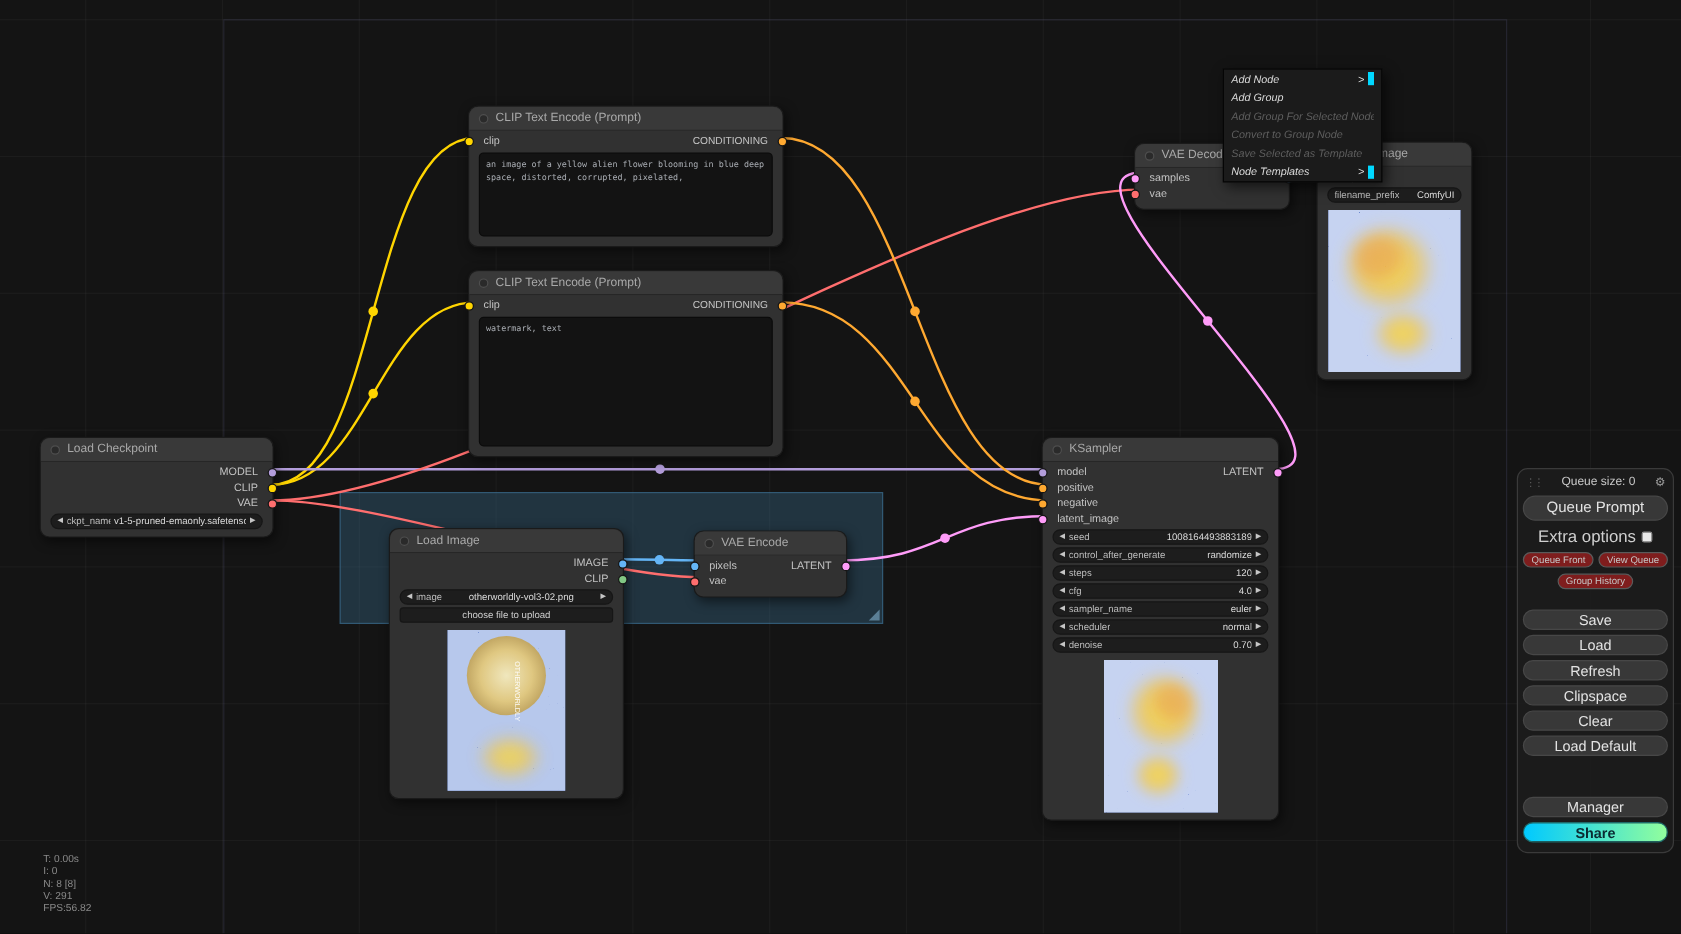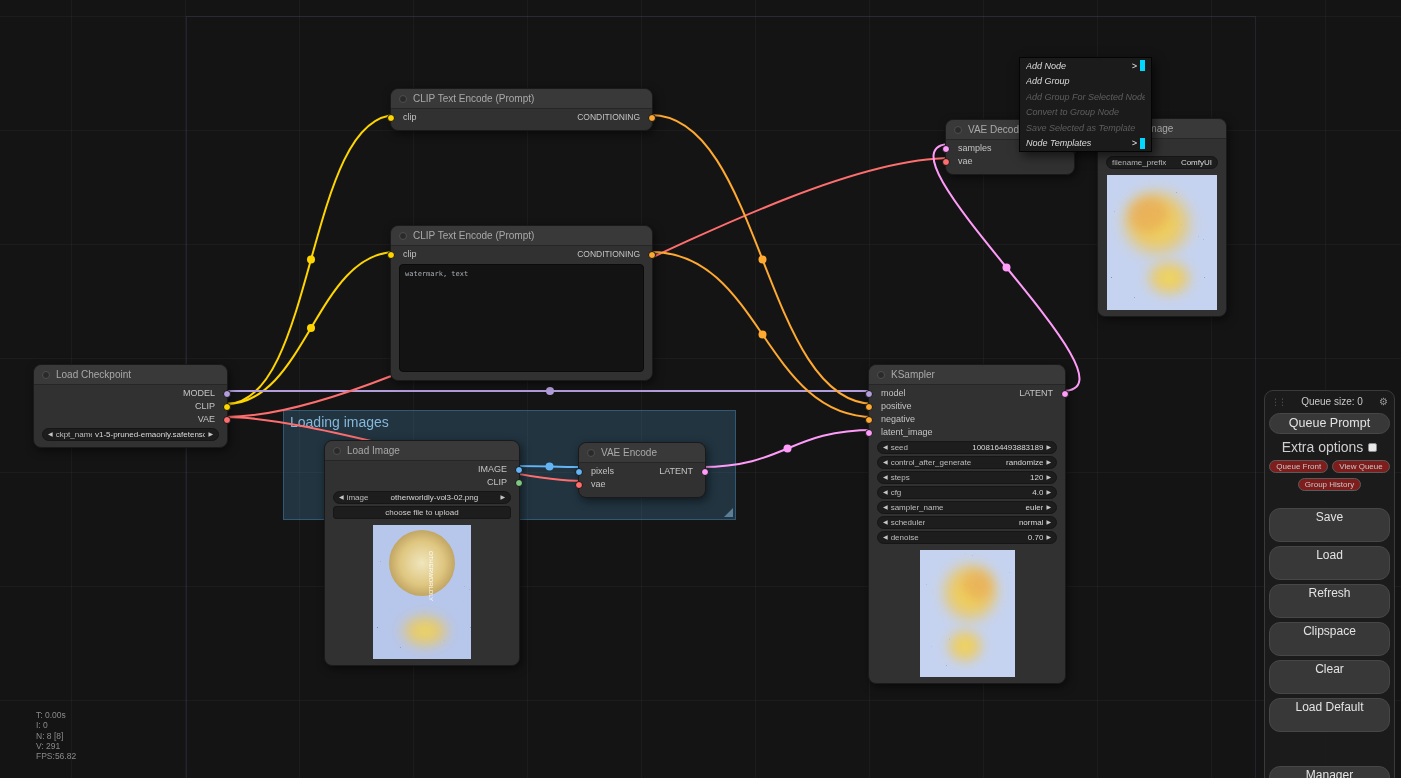--- a/index.html
+++ b/index.html
@@ -55,21 +55,21 @@
   .cm-item.disabled { color:#5e5e5e; }
   .cm-sub { flex:0 0 auto; font-size:9px; color:#e8e8e8; margin-left:2px; }
   .cm-caret { flex:0 0 auto; width:5px; height:11px; background:#00d8ff; margin-left:3px; }
   
   #side-menu { position:absolute; left:1264px; top:390px; width:131px; z-index:10;
     background:rgba(28,28,28,0.92); border:1px solid #3a3a3a; border-radius:9px; padding:3px 4px 8px; }
   .sm-header { display:flex; align-items:center; justify-content:space-between; height:15px; padding:0 2px;
     font-size:10px; color:#c9c9c9; }
   .sm-drag { color:#5c5c5c; font-size:9px; letter-spacing:-2px; }
   .sm-gear { color:#9a9a9a; font-size:10px; }
-  .sm-btn { display:block; width:121px; margin:4px auto 0; height:34px; line-height:17px; text-align:center;
+  .sm-btn { display:block; width:121px; margin:4px auto 0; height:17px; line-height:17px; text-align:center;
     background:#383838; border:1px solid #474747; border-radius:11px; color:#e3e3e3; font-size:12px; cursor:pointer; }
   .sm-btn.big { height:21px; line-height:19px; font-size:12.5px; }
   .sm-extra { display:flex; align-items:center; justify-content:center; gap:5px; margin-top:5px;
     font-size:14px; color:#cfcfcf; }
   .sm-check { width:9px; height:9px; background:#e9e9e9; border:1px solid #8b8b8b; border-radius:2px; }
   .sm-smallrow { display:flex; justify-content:center; gap:4px; margin-top:5px; }
   .sm-small { height:13px; line-height:11px; padding:0 6px; font-size:8px; color:#c6c6c6;
     background:#7f1d1d; border:1px solid #5a5a5a; border-radius:8px; }
   .sm-gap { height:13px; }
   .sm-gap.big { height:30px; }
@@ -100,21 +100,20 @@
       </radialGradient>
       <radialGradient id="planet">
         <stop offset="0%" stop-color="#f1e3ab"></stop>
           <stop offset="65%" stop-color="#dcbb5e"></stop>
           <stop offset="100%" stop-color="#b69138"></stop>
       </radialGradient>
     </defs>
   </svg>
 
   <div class="group" style="left:283px;top:410px;width:453px;height:110px;">
-    <div class="group-title">Loading images</div>
     <div class="group-resize"></div>
   </div>
 
   <svg id="wires">
       <path d="M 226 404 C 316 404, 306 115, 396 115" stroke="#FFD500" stroke-width="2" fill="none"></path>
       <circle cx="311" cy="259.5" r="4" fill="#FFD500"></circle>
       <path d="M 226 404 C 306 404, 316 252, 396 252" stroke="#FFD500" stroke-width="2" fill="none"></path>
       <circle cx="311" cy="328" r="4" fill="#FFD500"></circle>
       <path d="M 226 391 C 346 391, 754 391, 874 391" stroke="#B39DDB" stroke-width="2" fill="none"></path>
       <circle cx="550" cy="391" r="4" fill="#B39DDB"></circle>
@@ -167,20 +166,21 @@
       <span>CLIP Text Encode (Prompt)</span>
     </div>
     <div class="slots">
       <div class="srow">
         <span class="pdot in c-clip"></span>
         <span class="sin">clip</span>
         <span class="sout" style="font-size:8.5px">CONDITIONING</span>
         <span class="pdot out c-conditioning"></span>
       </div>
     </div>
+    <div class="ta" style="height:70px">an image of a yellow alien flower blooming in blue deep space, distorted, corrupted, pixelated,</div>
   </div>
 
   <div class="node" style="left:390px;top:225px;width:263px;">
     <div class="node-title">
       <span class="collapse-dot"></span>
       <span>CLIP Text Encode (Prompt)</span>
     </div>
     <div class="slots">
       <div class="srow">
         <span class="pdot in c-clip"></span>

